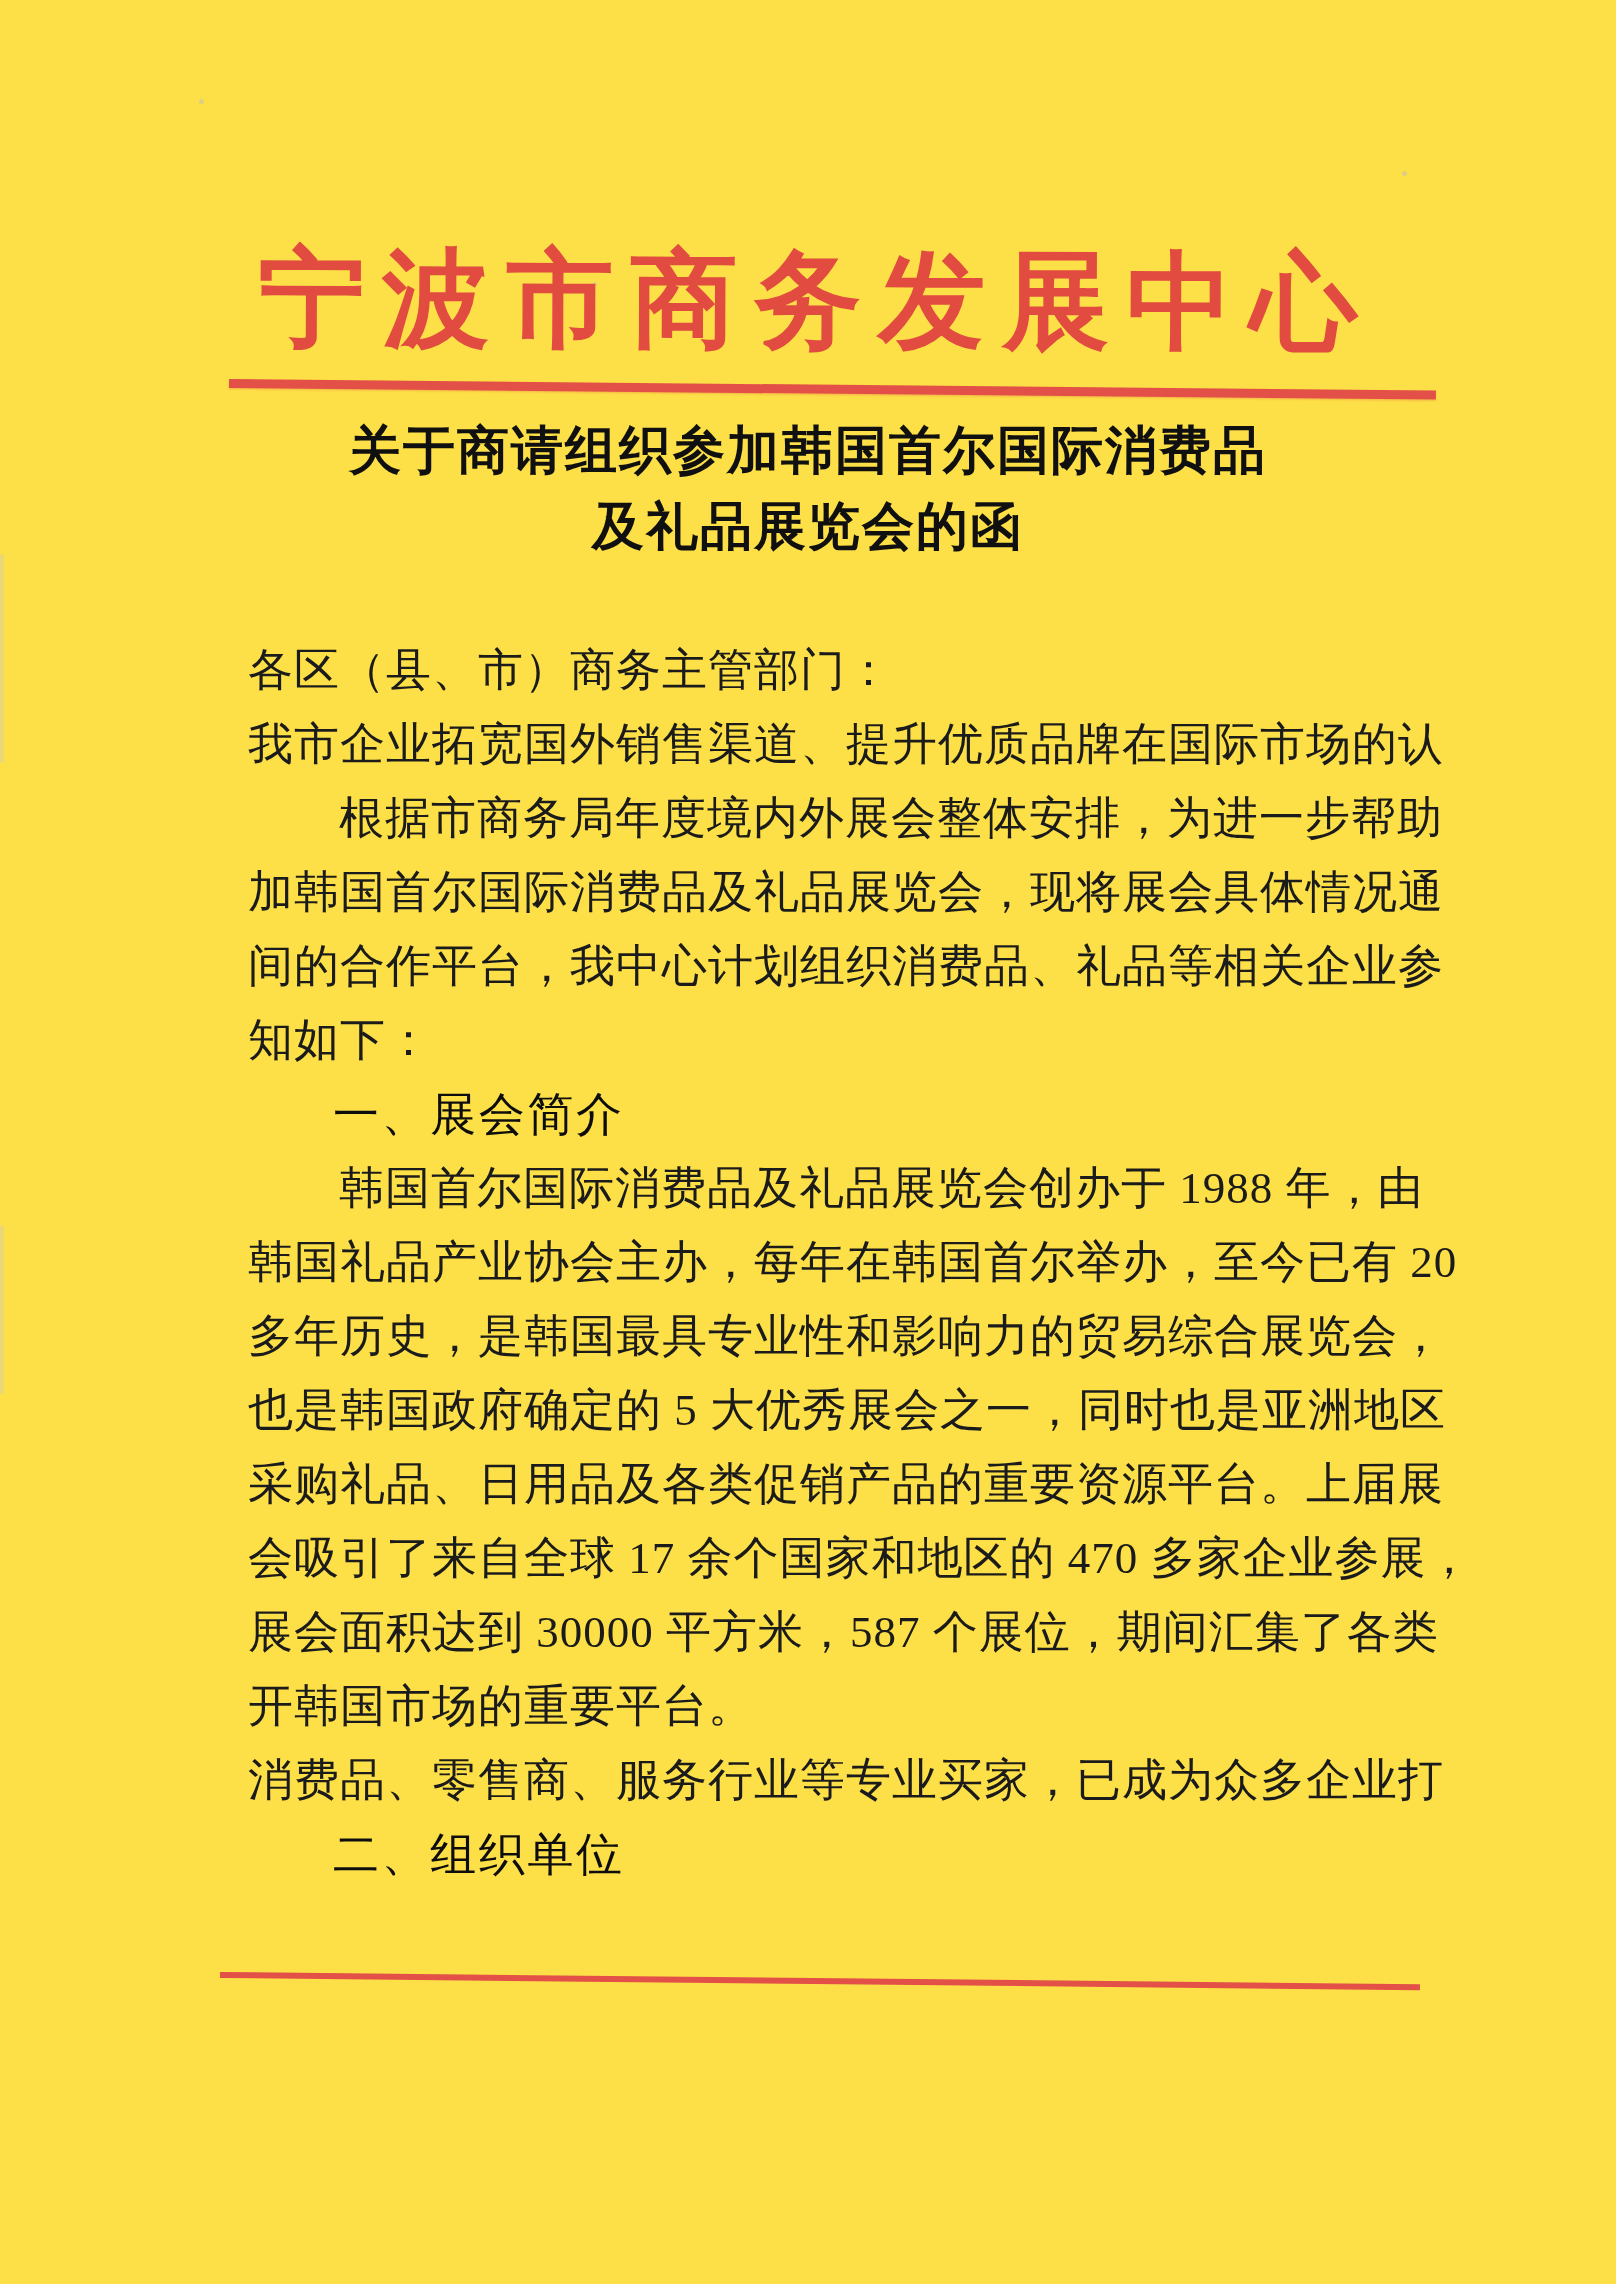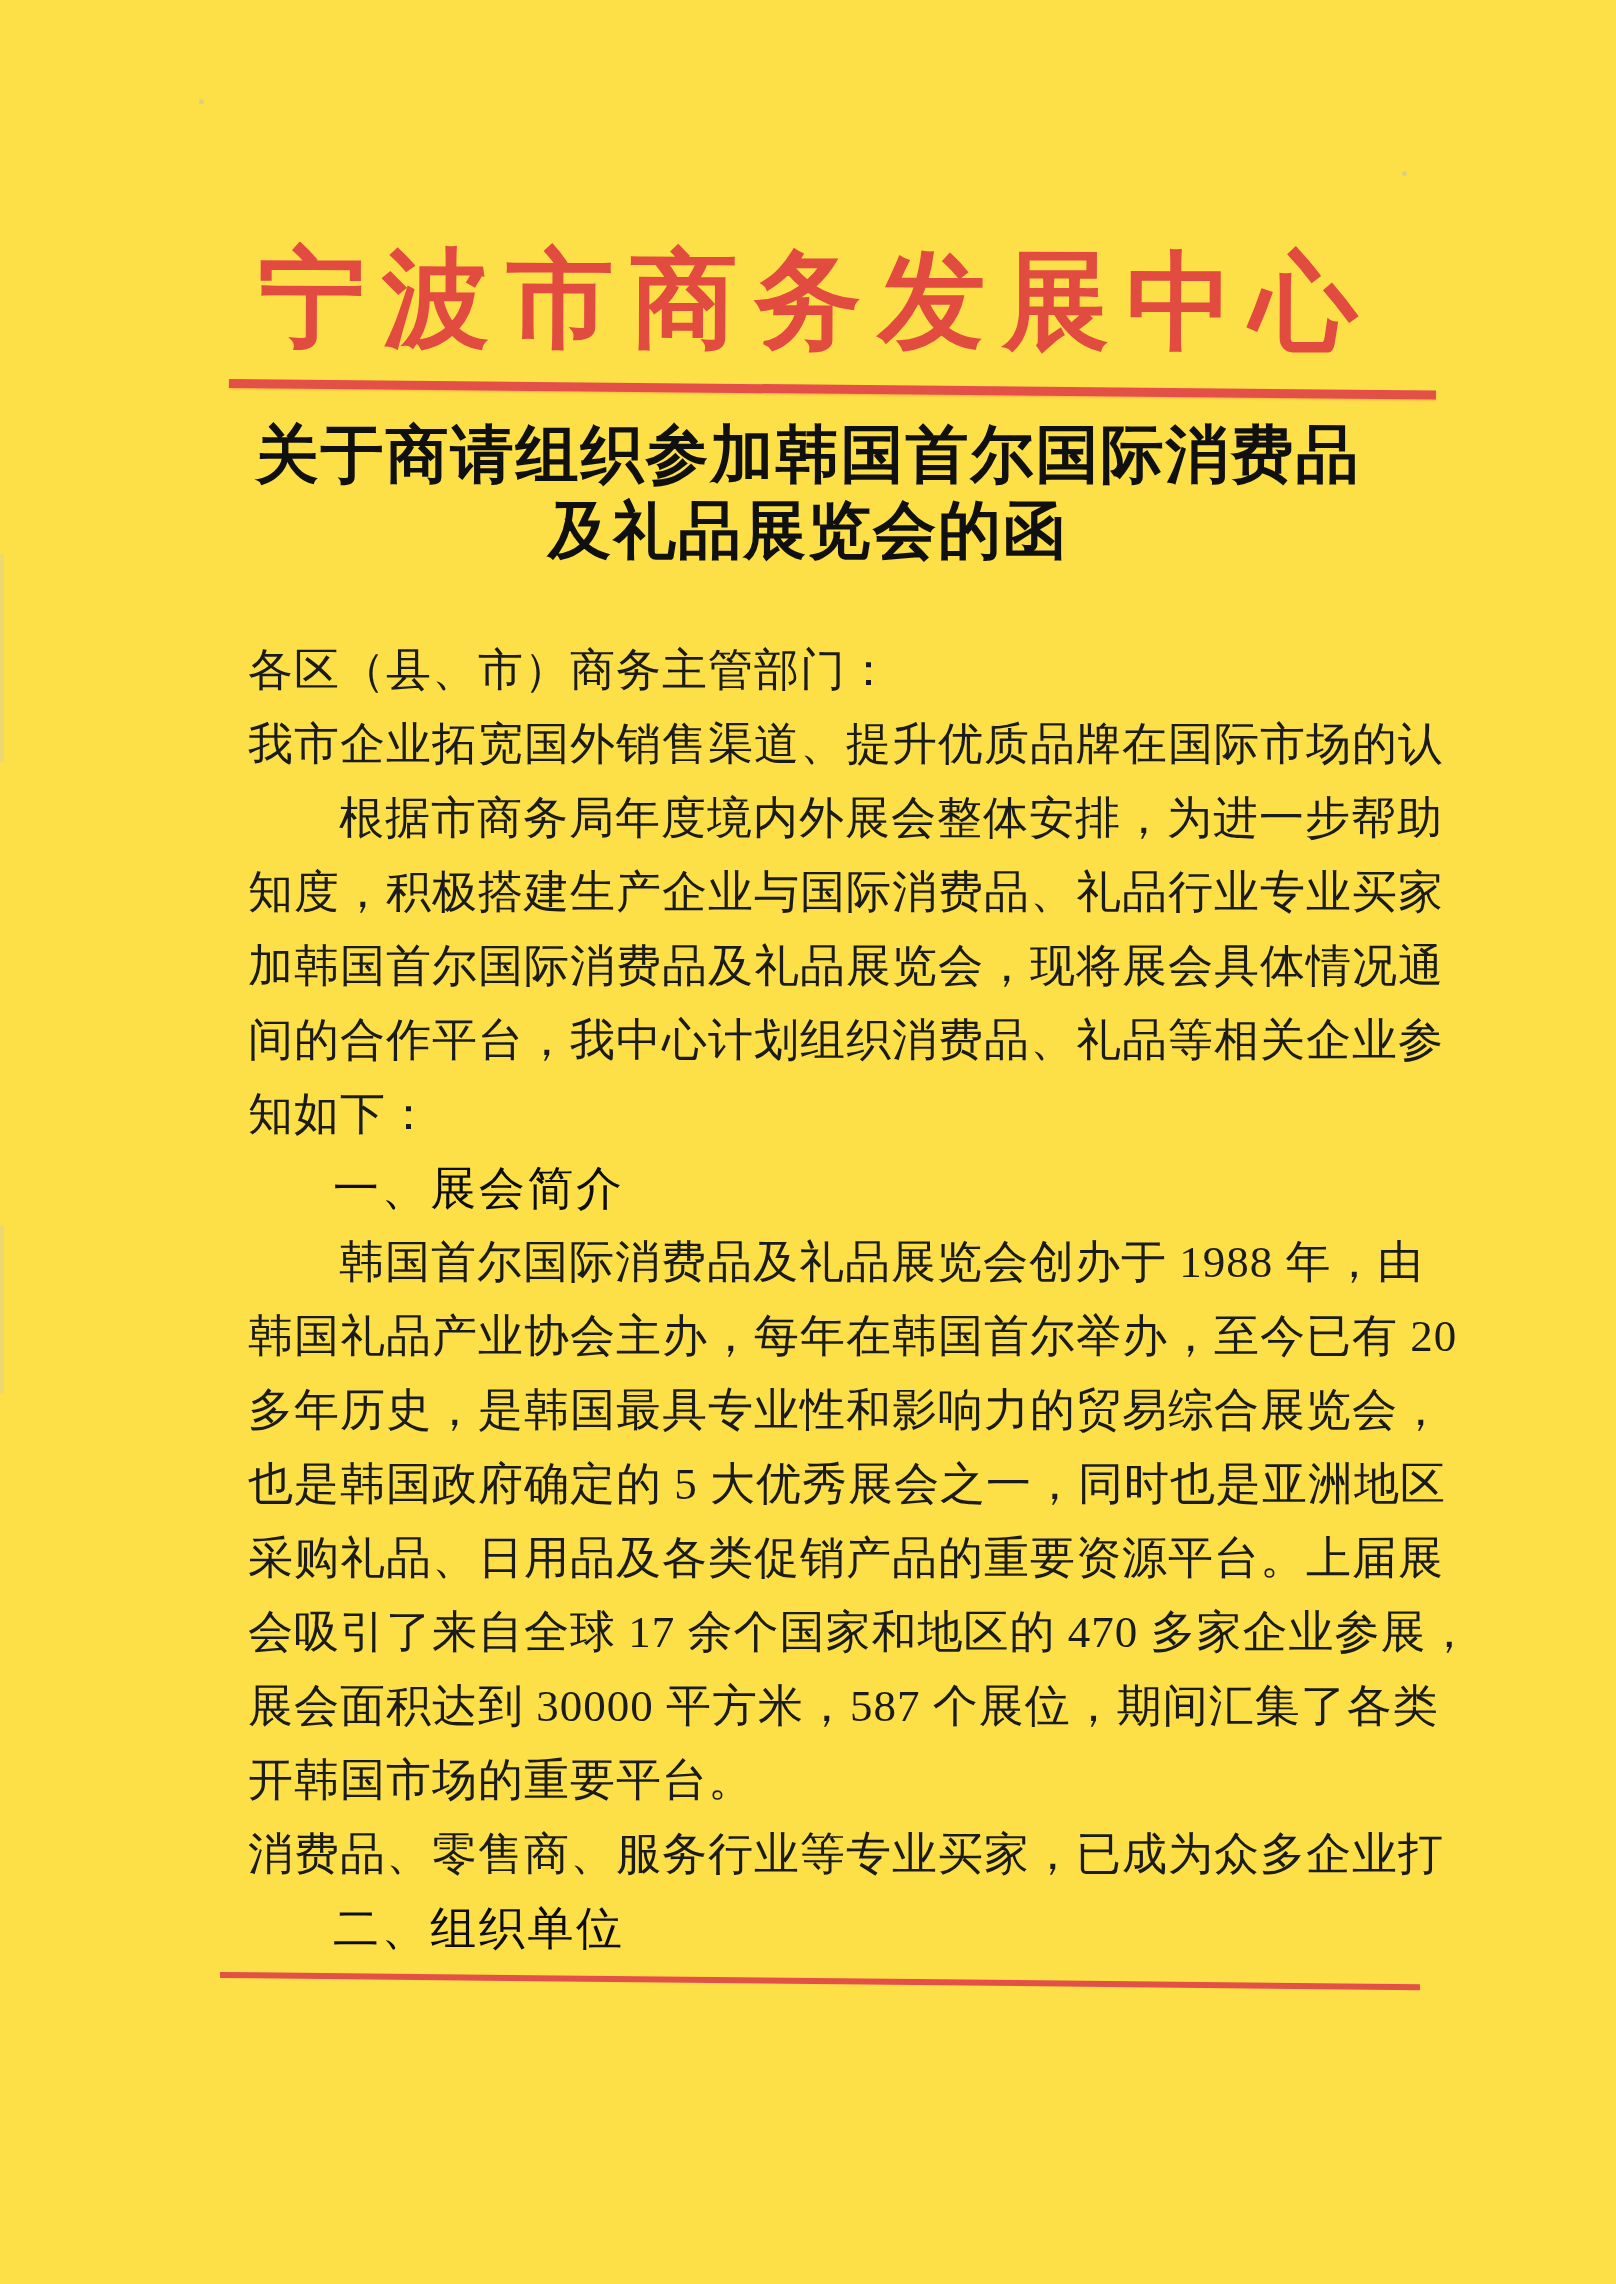--- a/index.html
+++ b/index.html
@@ -65,23 +65,23 @@
     height: 5.9px;
     transform: rotate(0.58deg);
   }
   .doc-title {
     position: absolute;
     top: 417px;
     left: 0;
     width: 100%;
     text-align: center;
     color: #101010;
-    font-family: Liberation Serif, serif;
+    font-family: Liberation Mono, monospace;
     font-weight: 900;
-    font-size: 63px;
+    font-size: 52px;
     line-height: 76px;
     letter-spacing: 2px;
     white-space: nowrap;
   }
   .body-block {
     position: absolute;
     left: 248px;
     top: 633px;
     width: 1153px;
     color: #1b1b1b;
@@ -120,21 +120,20 @@
   <div class="doc-title">
     <div>关于商请组织参加韩国首尔国际消费品</div>
     <div>及礼品展览会的函</div>
   </div>
 
   <div class="body-block">
     <div class="bline">各区（县、市）商务主管部门：</div>
 
     <div class="bline">我市企业拓宽国外销售渠道、提升优质品牌在国际市场的认</div>
     <div class="bline indent">根据市商务局年度境内外展会整体安排，为进一步帮助</div>
-    <div class="bline">知度，积极搭建生产企业与国际消费品、礼品行业专业买家</div>
     <div class="bline">加韩国首尔国际消费品及礼品展览会，现将展会具体情况通</div>
     <div class="bline">间的合作平台，我中心计划组织消费品、礼品等相关企业参</div>
     <div class="bline">知如下：</div>
 
     <div class="bline heading">一、展会简介</div>
 
     <div class="bline indent">韩国首尔国际消费品及礼品展览会创办于 1988 年，由</div>
     <div class="bline">韩国礼品产业协会主办，每年在韩国首尔举办，至今已有 20</div>
     <div class="bline">多年历史，是韩国最具专业性和影响力的贸易综合展览会，</div>
     <div class="bline">也是韩国政府确定的 5 大优秀展会之一，同时也是亚洲地区</div>

